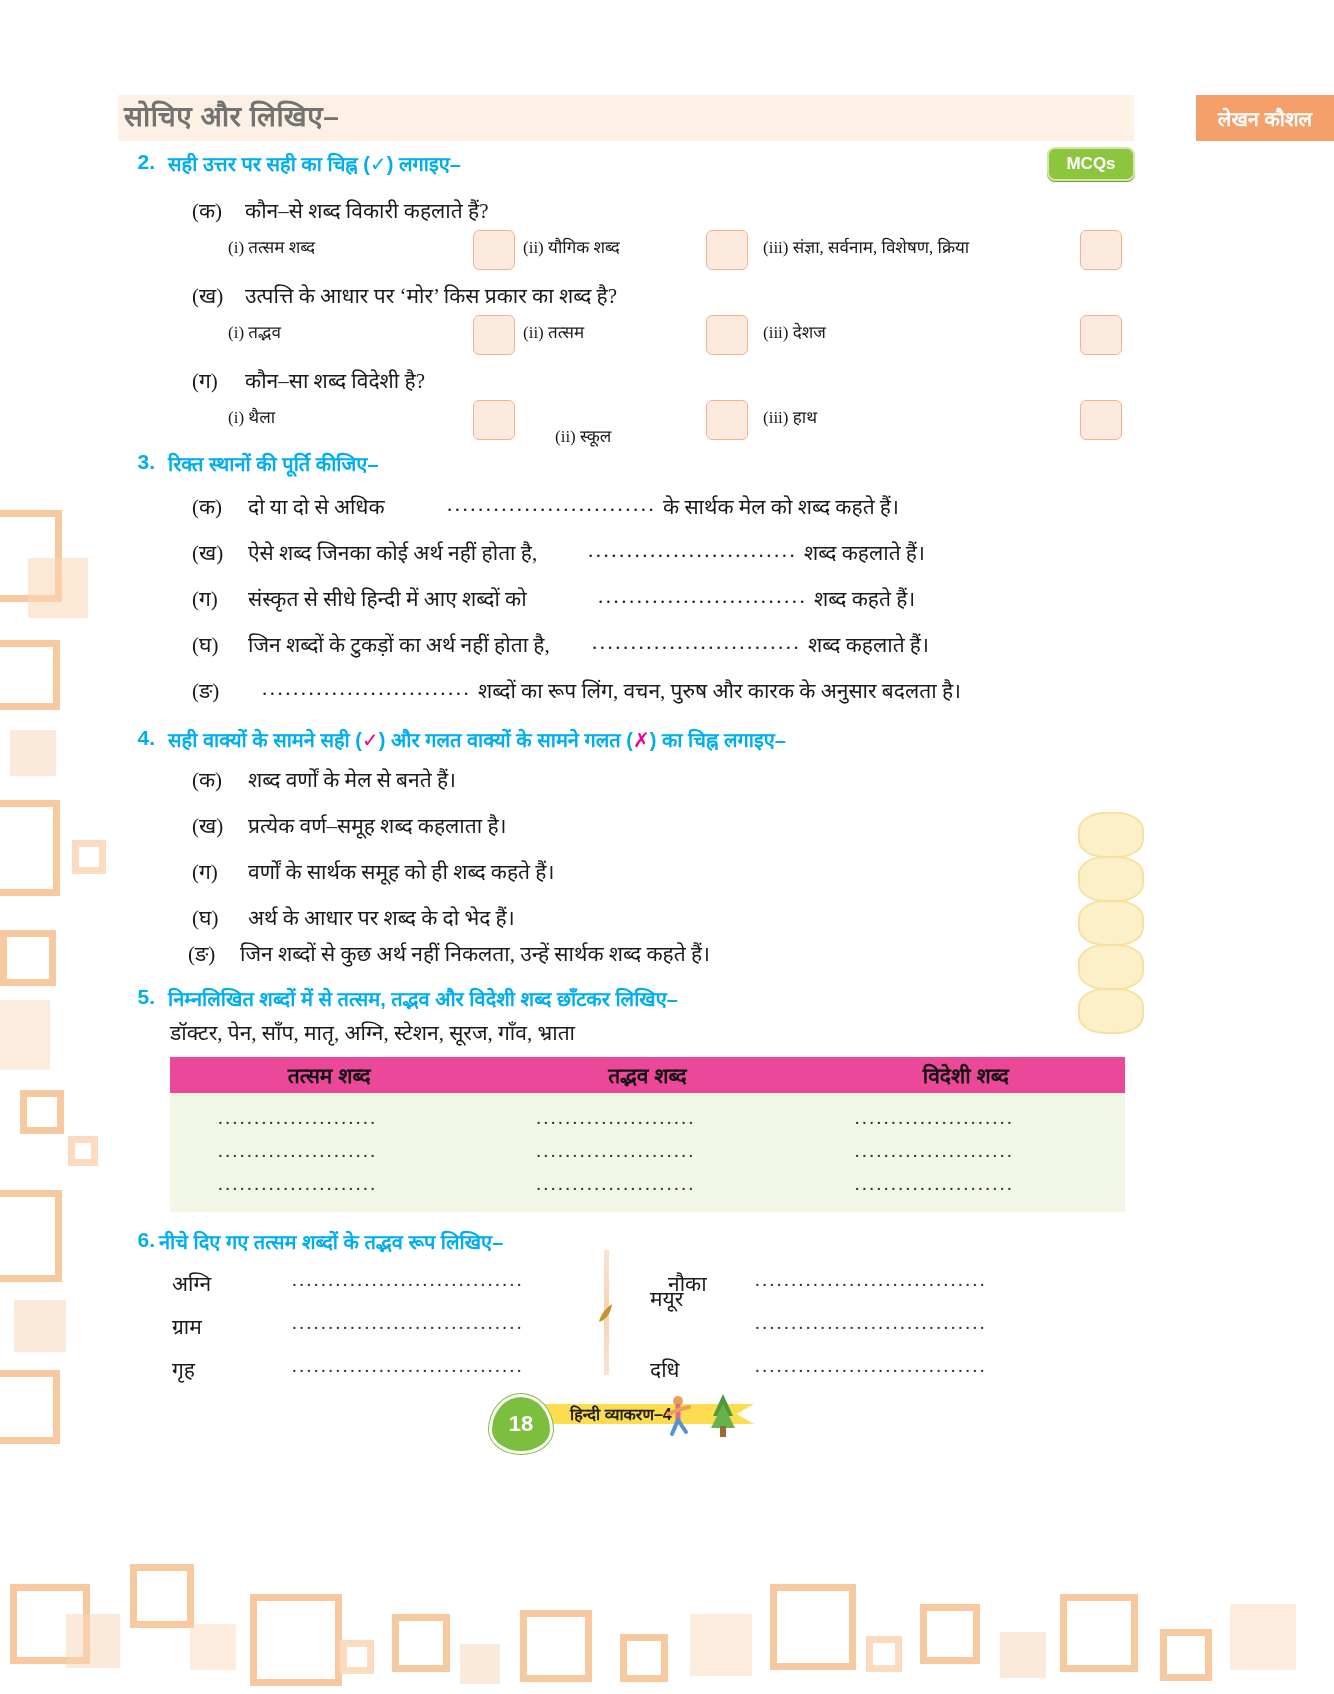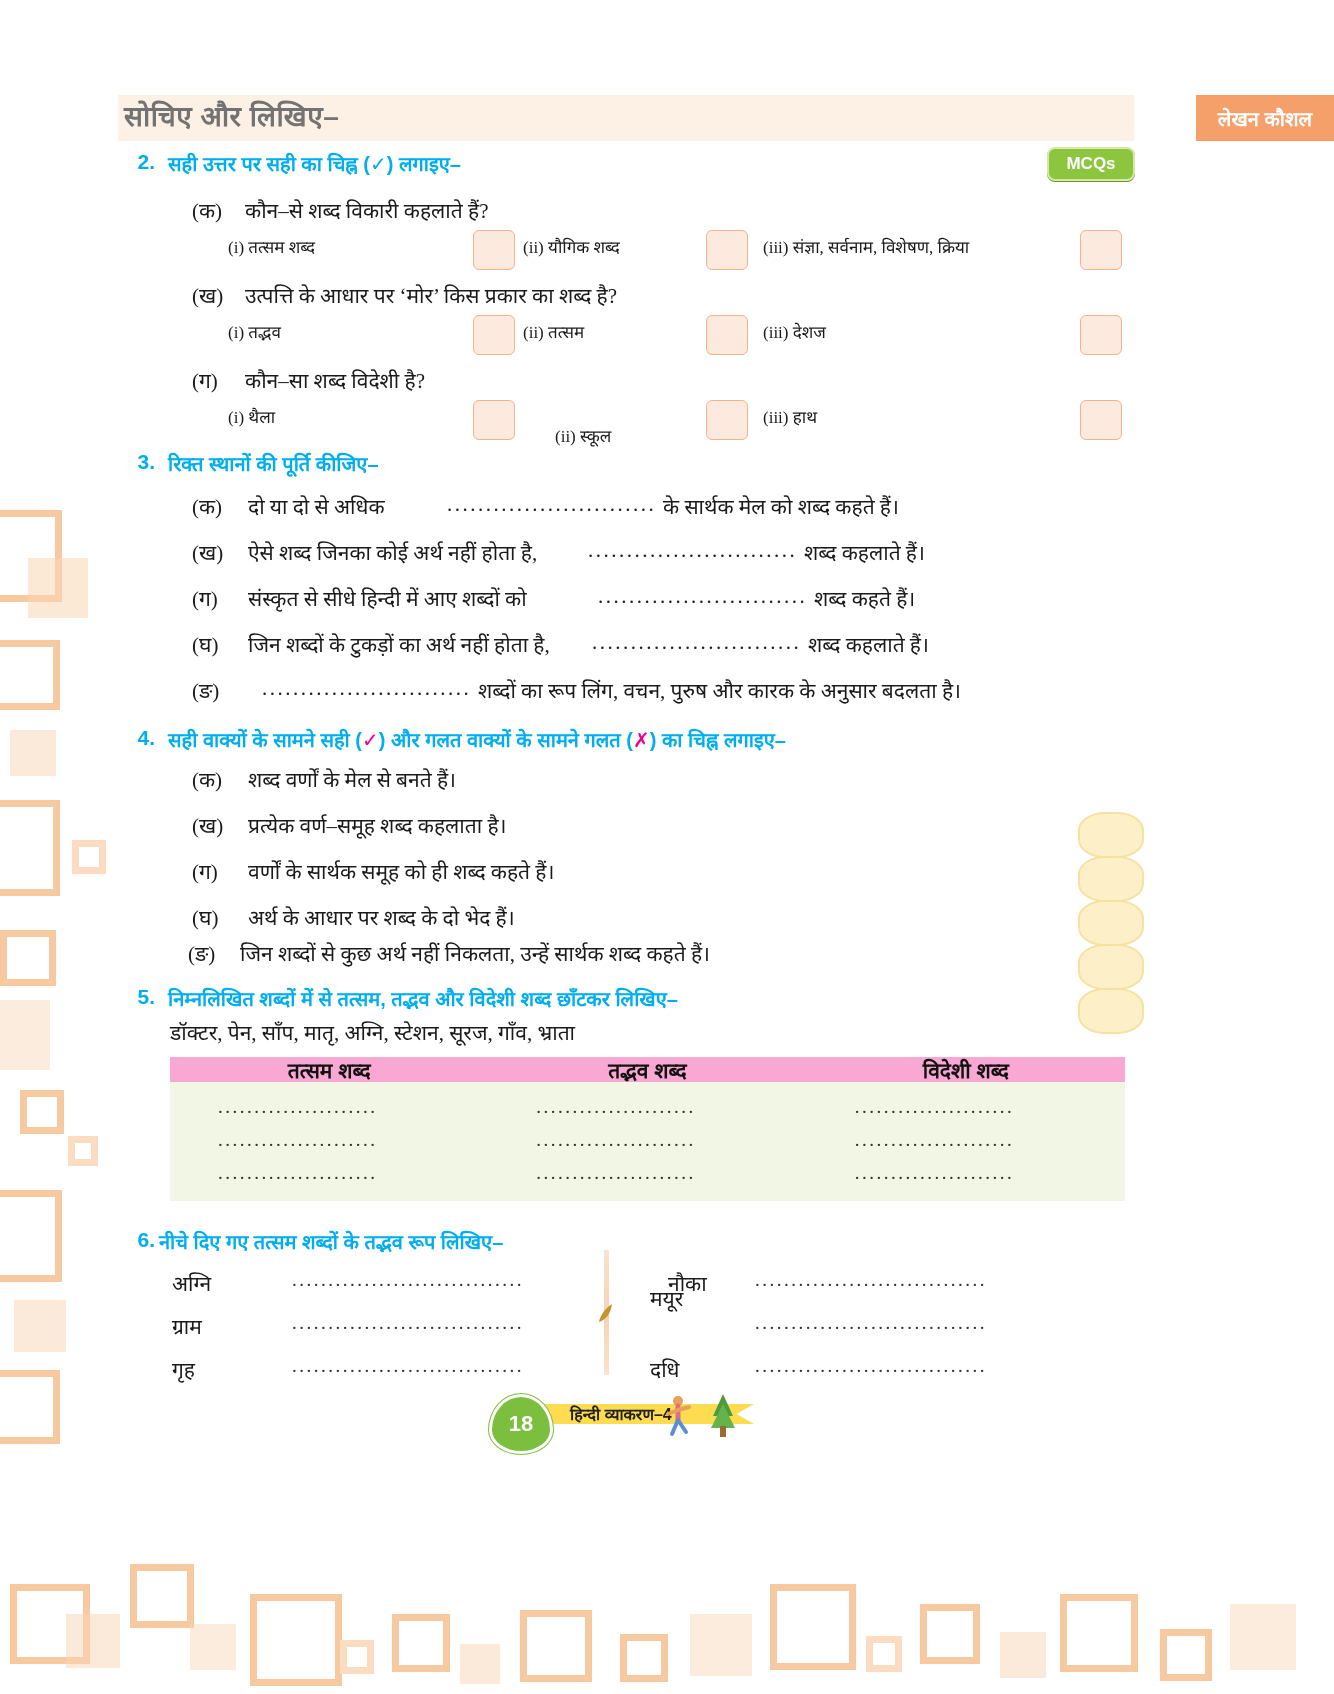--- a/index.html
+++ b/index.html
@@ -59,21 +59,21 @@
   .chk{
     position:absolute;width:40px;height:38px;border:1px solid #f6b28a;
     background:#fdeade;border-radius:6px;
   }
   .tick{color:#ec008c;font-weight:bold;}
   .cross{color:#ec008c;font-weight:bold;}
   .dots{letter-spacing:2.5px;color:#222;}
 
   
   .tbl{position:absolute;left:170px;top:1057px;width:955px;}
-  .tbl-head{display:flex;background:#f9a8d4;height:25px;}
+  .tbl-head{display:flex;background:#ec4899;height:36px;}
   .tbl-head div{
     flex:1;display:flex;align-items:center;justify-content:center;
     font-family:"Liberation Sans","DejaVu Sans",sans-serif;
     font-weight:bold;font-size:21px;color:#111;
   }
   .tbl-body{background:#f2f7e5;padding:8px 0 12px 0;}
   .tbl-row{display:flex;height:33px;}
   .tbl-row div{flex:1;display:flex;align-items:center;padding-left:48px;
     font-size:19px;letter-spacing:2.5px;color:#333;box-sizing:border-box;}
 

